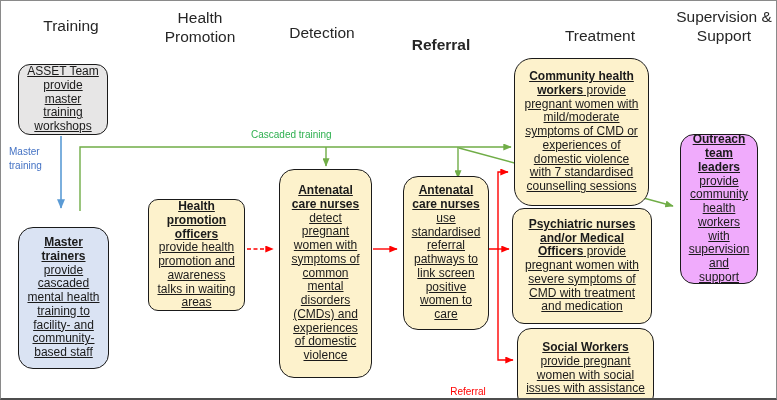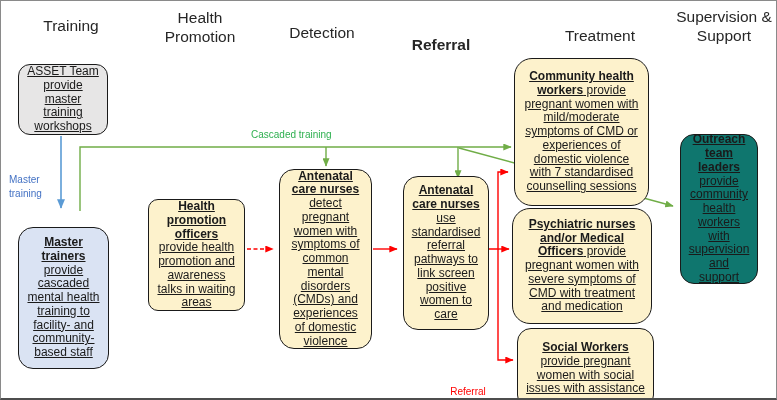--- a/index.html
+++ b/index.html
@@ -27,21 +27,21 @@
     display:flex;align-items:center;justify-content:flex-start;
     text-align:center;
     font-size:12px;line-height:13.75px;
     padding:5px 7px;
     text-decoration:underline;
   }
   .box .b{font-weight:700;}
   .yellow{background:#fdf2cc;}
   .gray{background:#e7e6e6;}
   .blue{background:#dae3f3;}
-  .green{background:#0f766e;}
+  .green{background:#f0abfc;}
   .flow-label{
     position:absolute;z-index:3;
     font-size:10px;line-height:13.5px;
   }
   .lbl-blue{color:#4472c4;}
   .lbl-green{color:#2eb050;}
   .lbl-red{color:#ff0000;text-align:center;margin-top:40px;}
 </style>
 </head>
 <body>
@@ -93,41 +93,41 @@
   </div>
 
   <div class="box blue" style="left:17px;top:226px;width:91px;height:142px;border-radius:15px;">
     <div><span class="b">Master trainers</span><span> provide cascaded mental health training to facility- and community-based staff</span></div>
   </div>
 
   <div class="box yellow" style="left:147px;top:198px;width:97px;height:112px;border-radius:10px;">
     <div><span class="b">Health promotion officers</span><span> provide health promotion and awareness talks in waiting areas</span></div>
   </div>
 
-  <div class="box yellow" style="left:278px;top:168px;width:93px;height:180px;border-radius:15px;">
+  <div class="box yellow" style="left:278px;top:168px;width:93px;height:209px;border-radius:15px;">
     <div><span class="b">Antenatal care nurses</span><span> detect pregnant women with symptoms of common mental disorders (CMDs) and experiences of domestic violence</span></div>
   </div>
 
   <div class="box yellow" style="left:402px;top:175px;width:86px;height:154px;border-radius:15px;">
     <div><span class="b">Antenatal care nurses</span><span> use standardised referral pathways to link screen positive women to care</span></div>
   </div>
 
   <div class="box yellow" style="left:513px;top:57px;width:135px;height:148px;border-radius:18px;">
     <div><span class="b">Community health workers</span><span> provide pregnant women with mild/moderate symptoms of CMD or experiences of domestic violence with 7 standardised counselling sessions</span></div>
   </div>
 
-  <div class="box yellow" style="left:511px;top:207px;width:140px;height:116px;border-radius:18px;">
+  <div class="box yellow" style="left:511px;top:207px;width:140px;height:116px;border-radius:12px;">
     <div><span class="b">Psychiatric nurses and/or Medical Officers</span><span> provide pregnant women with severe symptoms of CMD with treatment and medication</span></div>
   </div>
 
   <div class="box yellow" style="left:516px;top:327px;width:137px;height:81px;border-radius:14px;">
     <div><span class="b">Social Workers</span><span> provide pregnant women with social issues with assistance</span></div>
   </div>
 
   <div class="box green" style="left:679px;top:133px;width:78px;height:150px;border-radius:14px;">
     <div><span class="b">Outreach team leaders</span><span> provide community health workers with supervision and support</span></div>
   </div>
 
-  <div class="flow-label lbl-blue" style="left:8px;top:172px;width:48px;">Master training</div>
+  <div class="flow-label lbl-blue" style="left:8px;top:144px;width:48px;">Master training</div>
   <div class="flow-label lbl-green" style="left:250px;top:127px;width:110px;white-space:nowrap;">Cascaded training</div>
   <div class="flow-label lbl-red" style="left:438px;top:344px;width:58px;">Referral pathway</div>
 
 </div>
 
 </body></html>

